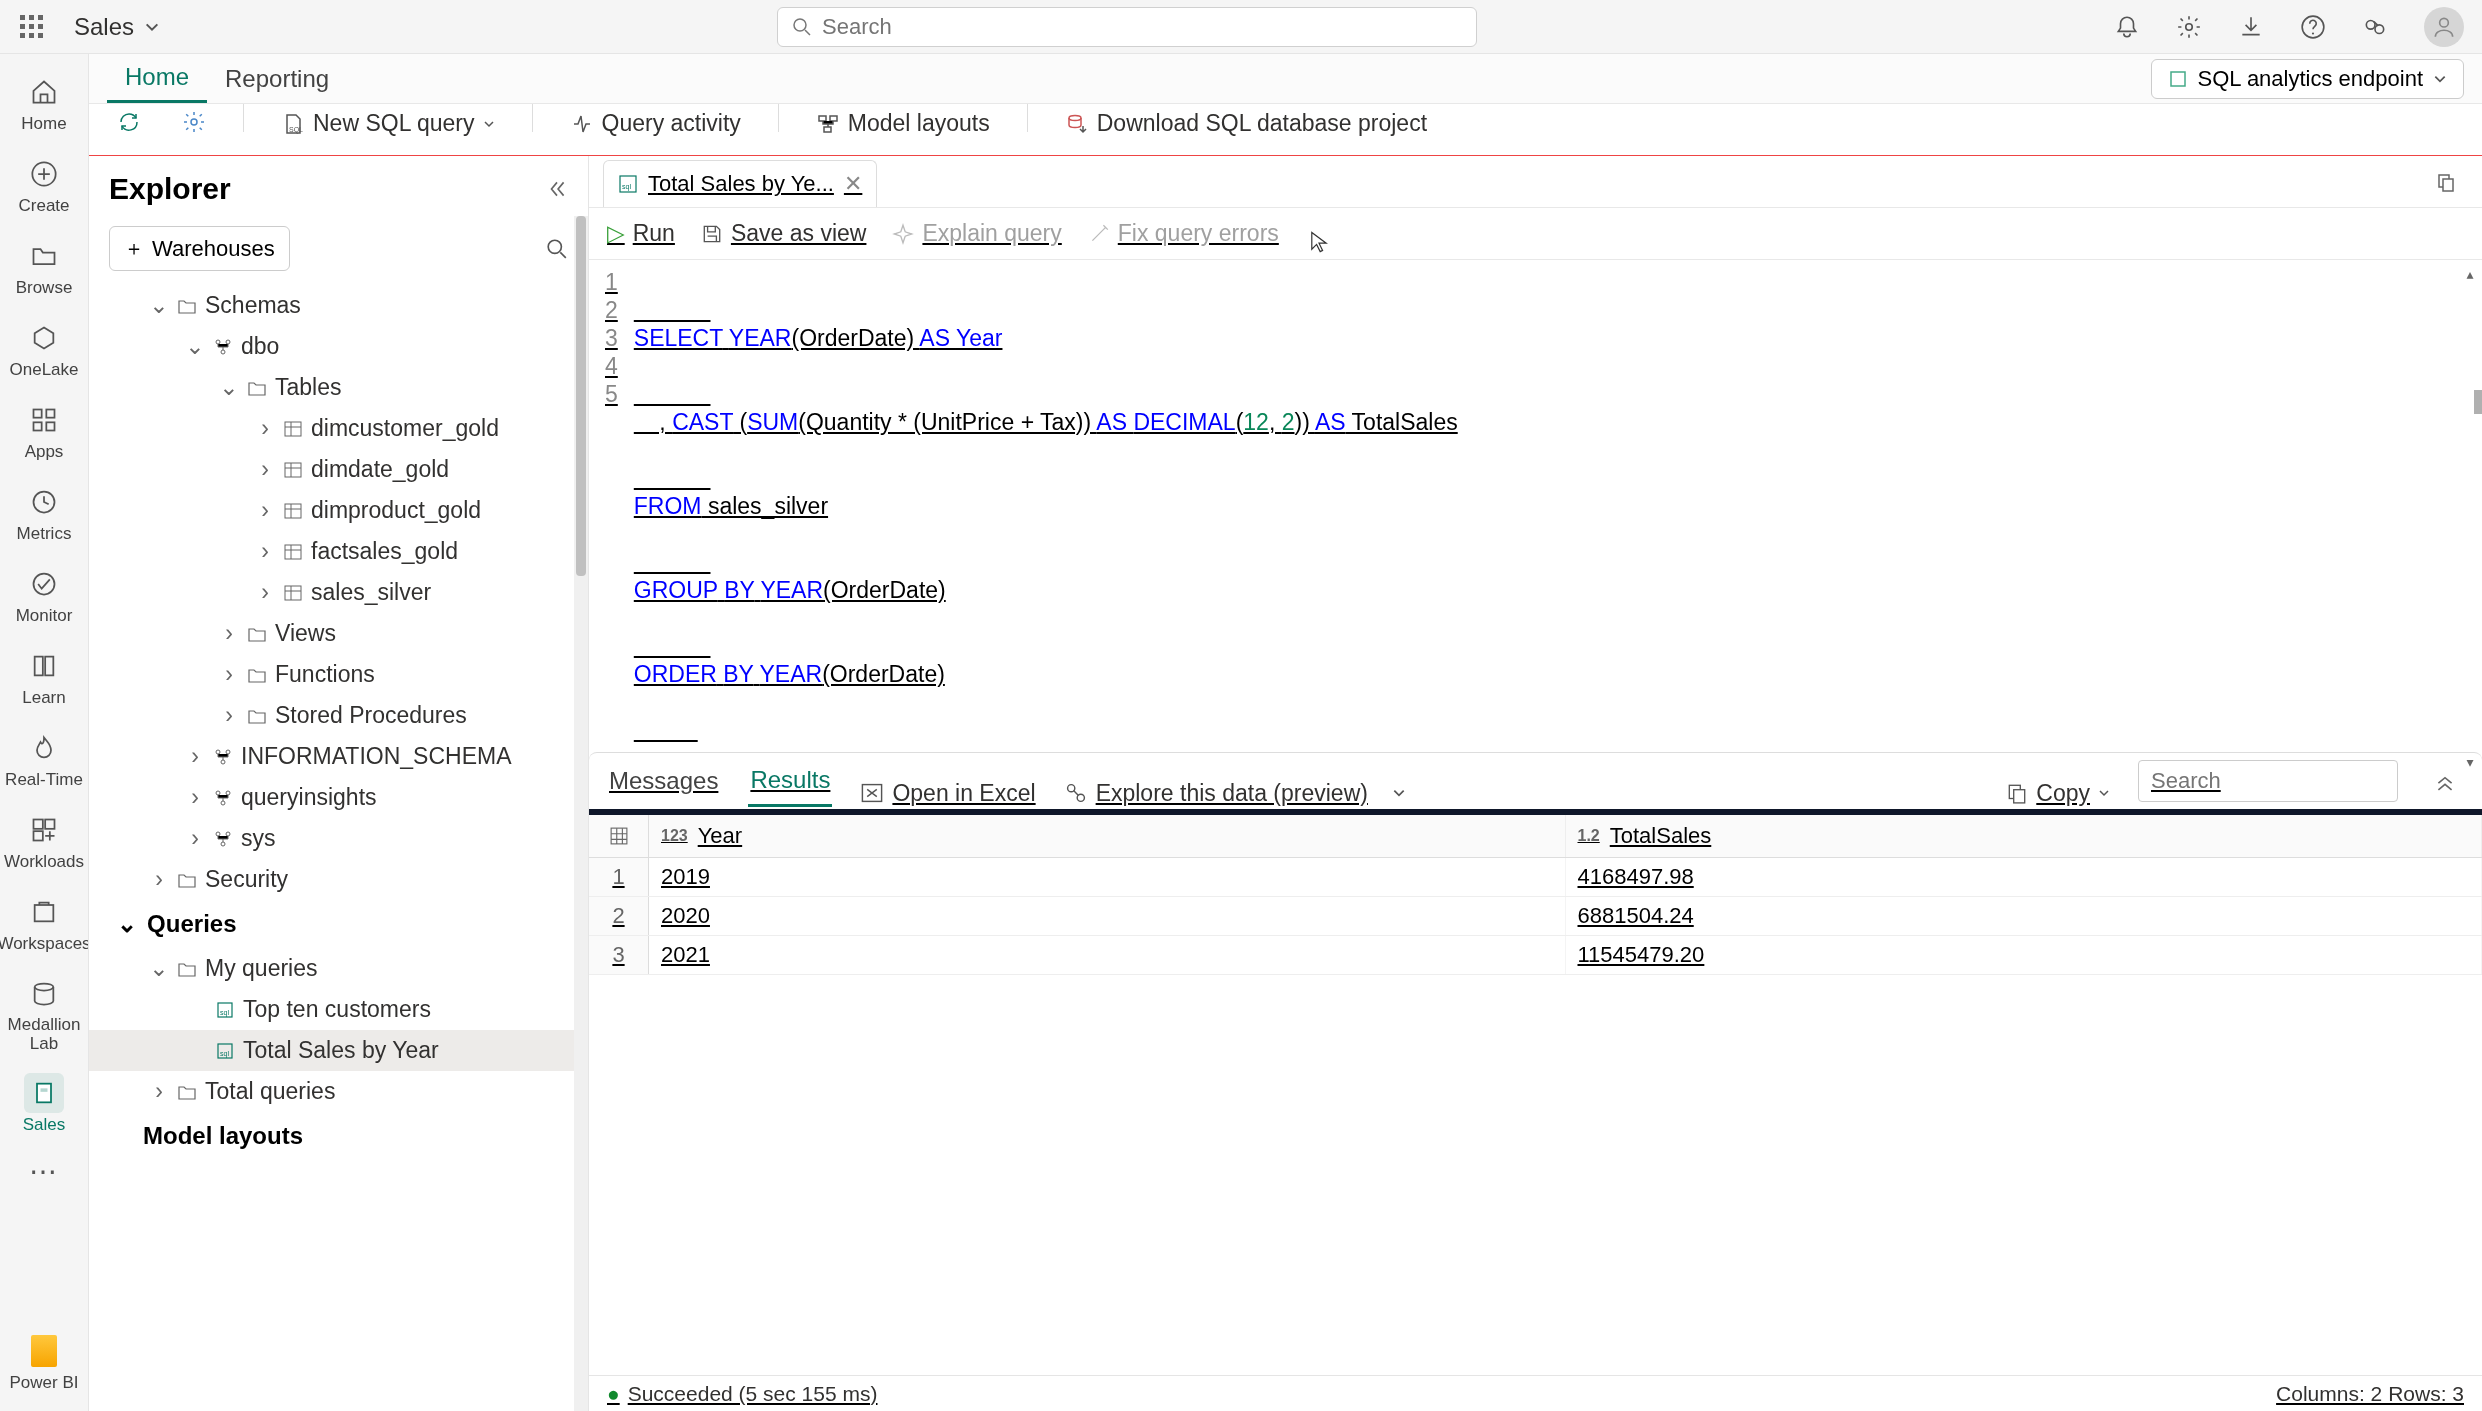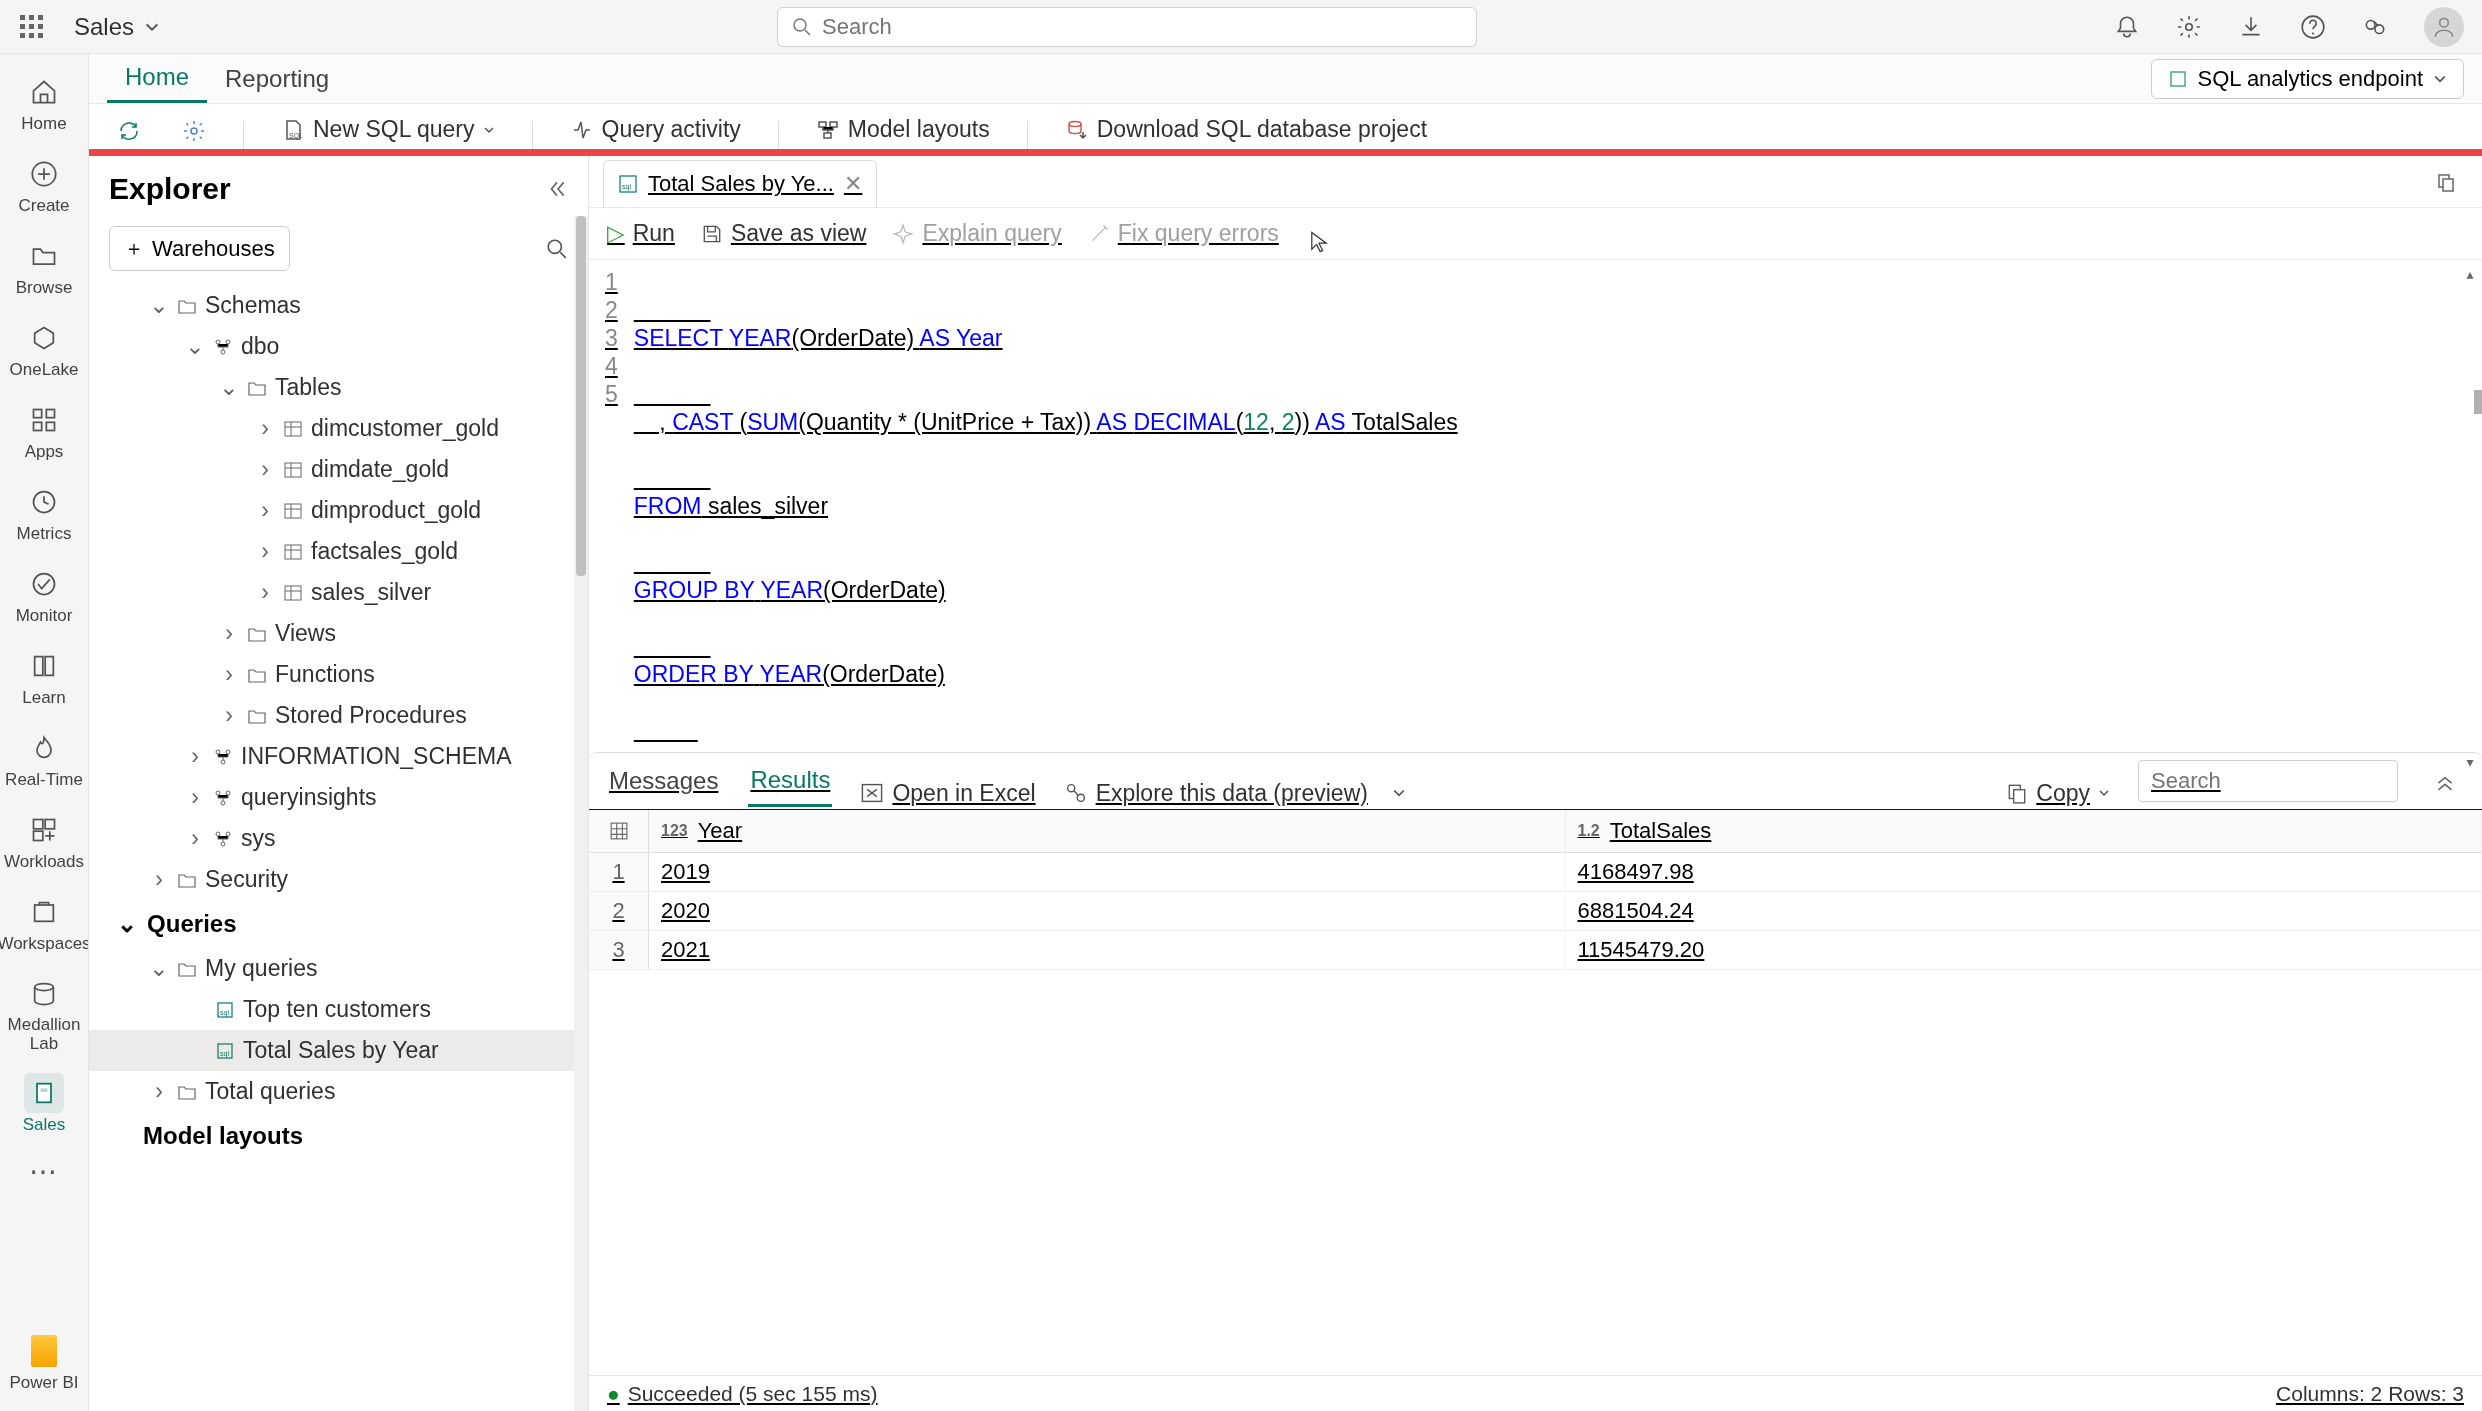--- a/index.html
+++ b/index.html
@@ -33,21 +33,21 @@
     
     .content { flex: 1; display: flex; flex-direction: column; background: white; border-left: 1px solid #e5e5e5; min-width: 0; }
     
     
     .tabs-row { height: 50px; display: flex; align-items: center; padding: 0 18px; background: #fbfbfb; border-bottom: 1px solid #e8e8e8; }
     .tab { padding: 0 18px; height: 100%; display: flex; align-items: center; font-size: 24px; color: #424242; cursor: pointer; }
     .tab.active { color: #097865; border-bottom: 3px solid #097865; font-weight: 500; }
     .endpoint-pill { margin-left: auto; padding: 6px 16px; border: 1px solid #ccc; border-radius: 6px; font-size: 22px; display: flex; align-items: center; gap: 10px; cursor: pointer; background: white; }
     
     
-    .toolbar { height: 52px; display: flex; align-items: flex-end; padding: 0 18px; gap: 21px; border-bottom: 7px solid #ef4444; }
+    .toolbar { height: 52px; display: flex; align-items: flex-start; padding: 0 18px; gap: 21px; border-bottom: 1px solid #ef4444; }
     .toolbar-divider { width: 1px; height: 28px; background: #ddd; margin: 0 6px; }
     .toolbar-btn { display: flex; align-items: center; gap: 8px; padding: 6px 10px; font-size: 23px; color: #323130; cursor: pointer; border-radius: 4px; }
     
     
     .inner { flex: 1; display: flex; min-height: 0; }
     
     
     .explorer { width: 500px; border-right: 1px solid #e5e5e5; display: flex; flex-direction: column; background: white; position: relative; }
     .explorer-header { padding: 16px 20px 10px; display: flex; align-items: center; justify-content: space-between; }
     .explorer-title { font-size: 30px; font-weight: 600; }
@@ -92,21 +92,21 @@
     .results-panel { border-top: 1px solid #ddd; flex: 1; display: flex; flex-direction: column; min-height: 0; border-radius: 8px; }
     .results-tabs { height: 56px; display: flex; align-items: center; padding: 0 18px; gap: 28px; }
     .results-tab { font-size: 24px; color: #424242; padding: 10px 2px; cursor: pointer; }
     .results-tab.active { color: #097865; border-bottom: 3px solid #097865; font-weight: 500; }
     .results-action { display: flex; align-items: center; gap: 8px; font-size: 23px; color: #323130; cursor: pointer; margin-top: 24px; }
     .results-spacer { flex: 1; }
     .results-search { width: 260px; height: 42px; border: 1px solid #ccc; border-radius: 4px; padding: 0 12px; font-size: 22px; outline: none; }
     .collapse-results { cursor: pointer; color: #555; padding: 0 8px; }
     
     .results-grid { flex: 1; overflow: auto; }
-    .grid-header { display: flex; border-bottom: 1px solid #ddd; border-top: 1px solid #0f172a; background: #fafafa; }
+    .grid-header { display: flex; border-bottom: 1px solid #ddd; border-top: 6px solid #0f172a; background: #fafafa; }
     .grid-corner { width: 60px; border-right: 1px solid #ddd; display: flex; align-items: center; justify-content: center; padding: 8px; }
     .grid-col { flex: 1; padding: 8px 12px; border-right: 1px solid #eee; display: flex; align-items: center; gap: 10px; font-size: 22px; }
     .col-type { font-size: 16px; color: #666; font-weight: 600; }
     .grid-row { display: flex; border-bottom: 1px solid #eee; font-size: 22px; }
     .row-num { width: 60px; text-align: center; padding: 6px; border-right: 1px solid #ddd; color: #666; background: #fafafa; }
     .grid-cell { flex: 1; padding: 6px 12px; border-right: 1px solid #f4f4f4; }
     
     .status-bar { height: 36px; display: flex; align-items: center; padding: 0 18px; font-size: 21px; color: #323130; border-top: 1px solid #e5e5e5; }
     .status-ok { color: #128a2e; margin-right: 8px; }
     .status-right { margin-left: auto; }

